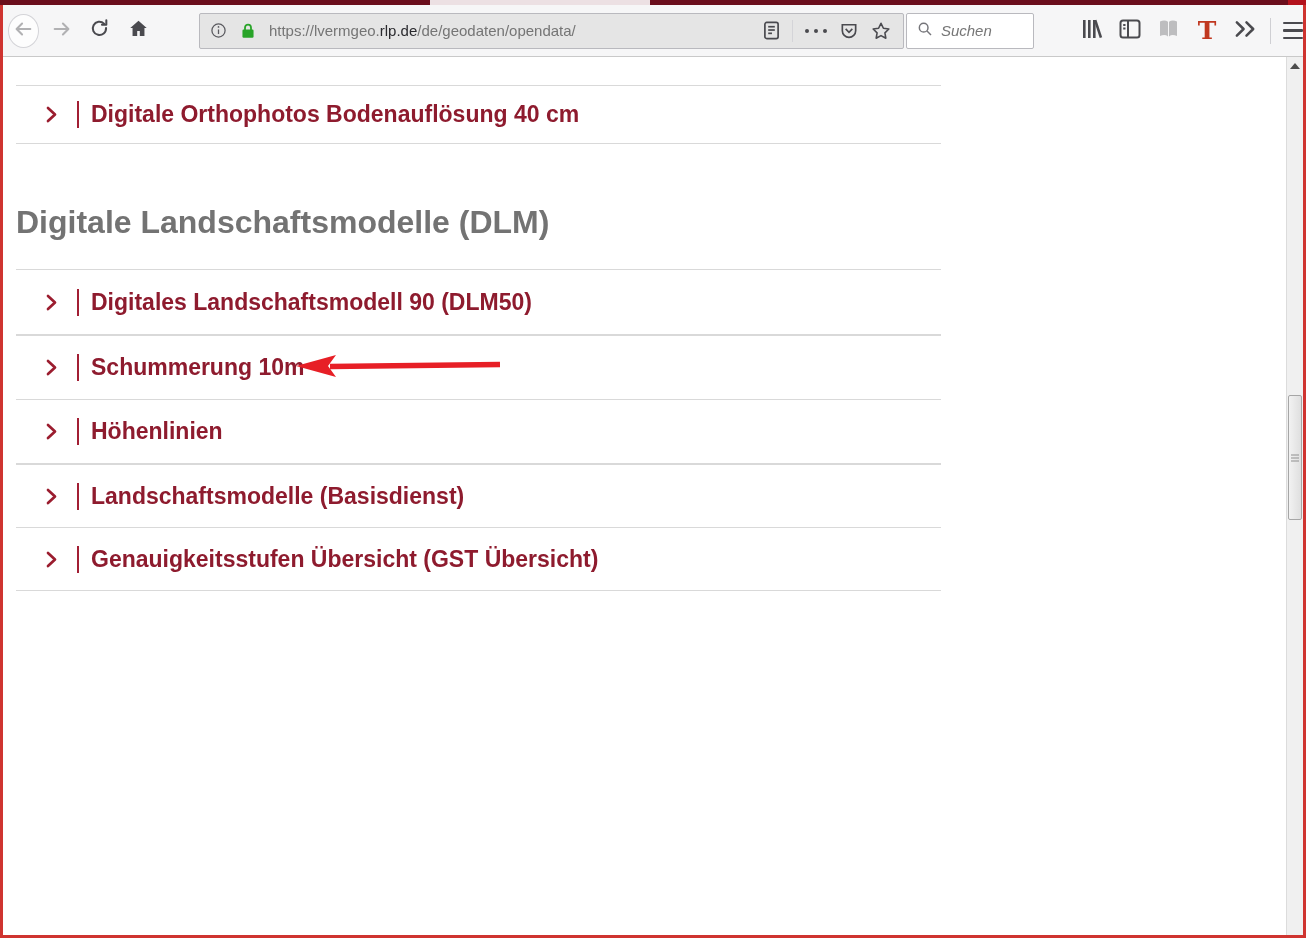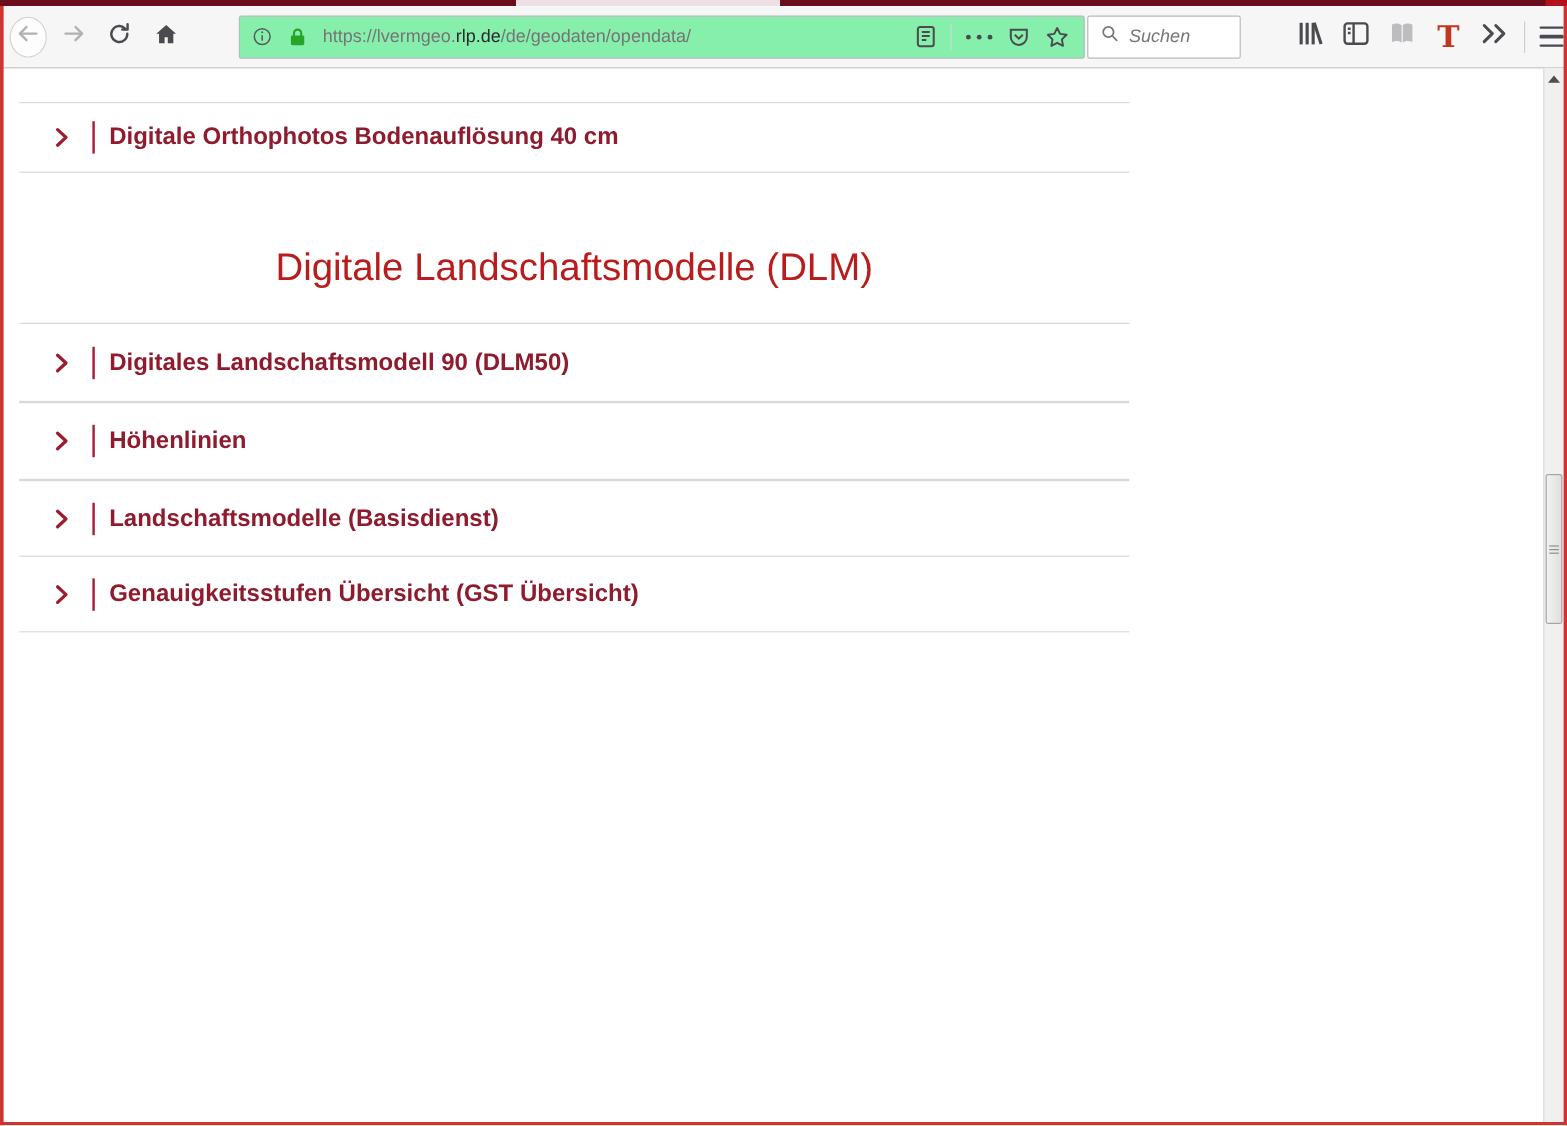--- a/index.html
+++ b/index.html
@@ -19,21 +19,21 @@
   .toolbar { position:absolute; top:5px; left:0; right:0; height:52px; background:#f6f6f7;
              border-bottom:1px solid #c9c9c9; display:flex; align-items:center; padding-left:8px; z-index:40; }
   .icon-dark { color:#4a4a4f; }
   .icon-gray { color:#b1b1b3; }
   .nav-back { width:34px; height:34px; border-radius:50%; border:1px solid #d4d4d8; background:#fdfdfd;
               display:flex; align-items:center; justify-content:center; }
   .nav-fwd  { margin-left:12px; width:24px; display:flex; justify-content:center; }
   .nav-reload { margin-left:16px; width:22px; display:flex; justify-content:center; }
   .nav-home   { margin-left:18px; width:22px; display:flex; justify-content:center; }
 
-  .url-bar { margin-left:50px; width:779px; height:36px; background:#86efac; border:1px solid #b9b9be;
+  .url-bar { margin-left:50px; width:779px; height:36px; background:#e5e5e5; border:1px solid #b9b9be;
              border-radius:2px; display:flex; align-items:center; padding:0 10px; }
   .url-text { margin-left:12px; font-size:15px; color:#757575; white-space:nowrap; overflow:hidden; flex:1; }
   .url-text .domain { color:#2a2a2e; }
   .url-sep { width:1px; height:22px; background:#d4d4d8; margin:0 12px 0 12px; }
   .dots { display:flex; gap:5px; margin-right:12px; }
   .dots span { width:4px; height:4px; border-radius:50%; background:#4a4a4f; }
   .u-ic { display:flex; align-items:center; }
   .u-ic + .u-ic { margin-left:12px; }
 
   .search-box { margin-left:2px; width:140px; height:36px; background:#fff; border:1px solid #b9b9be;
@@ -48,23 +48,23 @@
   .burger span { display:block; width:20px; height:2.6px; background:#4a4a4f; border-radius:1px; }
 
   
   .content { position:absolute; top:57px; left:3px; right:20px; bottom:3px; background:#fff; overflow:hidden; }
   .page { padding:28px 0 0 13px; }
   .group { width:925px; border-top:1px solid #d9d9d9; }
   .row { position:relative; display:flex; align-items:center; border-bottom:1px solid #d9d9d9; }
   .h58{height:58px} .h65{height:65px} .h64{height:64px} .h63{height:63px}
   .row .chev { margin-left:29px; display:flex; }
   .row .vline { margin-left:19px; width:2px; height:27px; background:#a21f34; }
-  .row .label { margin-left:12px; font-size:20px; font-weight:bold; color:#8e1b2e; }
+  .row .label { margin-left:12px; font-size:23px; font-weight:bold; color:#8e1b2e; }
   h2.section-heading { width:925px; margin:57px 0 26px 0; font-size:32px; line-height:42px;
-                       font-weight:normal; color:#b91c1c; letter-spacing:0;text-align:center; }
+                       font-weight:bold; color:#737373; letter-spacing:0; }
   .annot-arrow { position:absolute; left:278px; top:50%; transform:translateY(-50%); }
 
   
   .scrollbar { position:absolute; top:57px; right:3px; width:17px; bottom:3px; background:#f0f0f0;
                border-left:1px solid #dcdcdc; z-index:45; }
   .scroll-up { margin:6px auto 0 auto; width:0; height:0;
                border-left:5px solid transparent; border-right:5px solid transparent;
                border-bottom:6px solid #4d4d4d; }
   .scroll-thumb { position:absolute; top:338px; left:1px; width:14px; height:125px;
                   background:linear-gradient(to right,#f2f2f2,#dfdfdf); border:1px solid #a6a6a6;
@@ -248,20 +248,35 @@
       </div>
 
       <div class="group">
         <div class="row h64">
           <span class="chev">
             <svg width="13" height="19" viewBox="0 0 13 19" fill="none" stroke="#9b1d2f" stroke-width="2.7" stroke-linecap="round" stroke-linejoin="round">
                 <polyline points="3,3 10,9.5 3,16"></polyline>
               </svg>
           </span>
           <span class="vline"></span>
+          <span class="label">Schummerung 10m</span>
+          <span class="annot-arrow">
+            <svg width="210" height="26" viewBox="0 0 210 26">
+                <line x1="36" y1="13.5" x2="206" y2="11.5" stroke="#e71f26" stroke-width="5.5"></line>
+                <polygon points="2,13 42,2 34,13 42,24" fill="#e71f26"></polygon>
+              </svg>
+          </span>
+        </div>
+        <div class="row h64">
+          <span class="chev">
+            <svg width="13" height="19" viewBox="0 0 13 19" fill="none" stroke="#9b1d2f" stroke-width="2.7" stroke-linecap="round" stroke-linejoin="round">
+                <polyline points="3,3 10,9.5 3,16"></polyline>
+              </svg>
+          </span>
+          <span class="vline"></span>
           <span class="label">Höhenlinien</span>
         </div>
       </div>
 
       <div class="group">
         <div class="row h63">
           <span class="chev">
             <svg width="13" height="19" viewBox="0 0 13 19" fill="none" stroke="#9b1d2f" stroke-width="2.7" stroke-linecap="round" stroke-linejoin="round">
                 <polyline points="3,3 10,9.5 3,16"></polyline>
               </svg>

